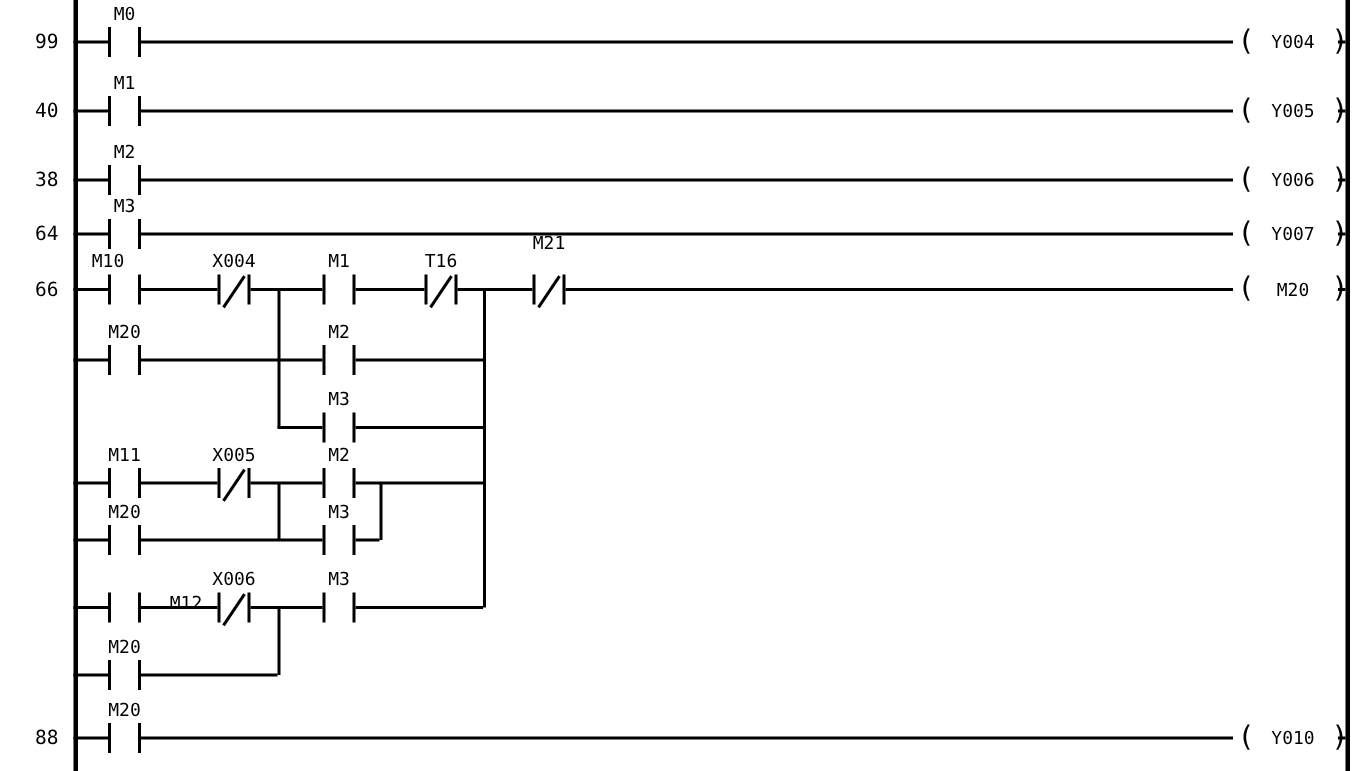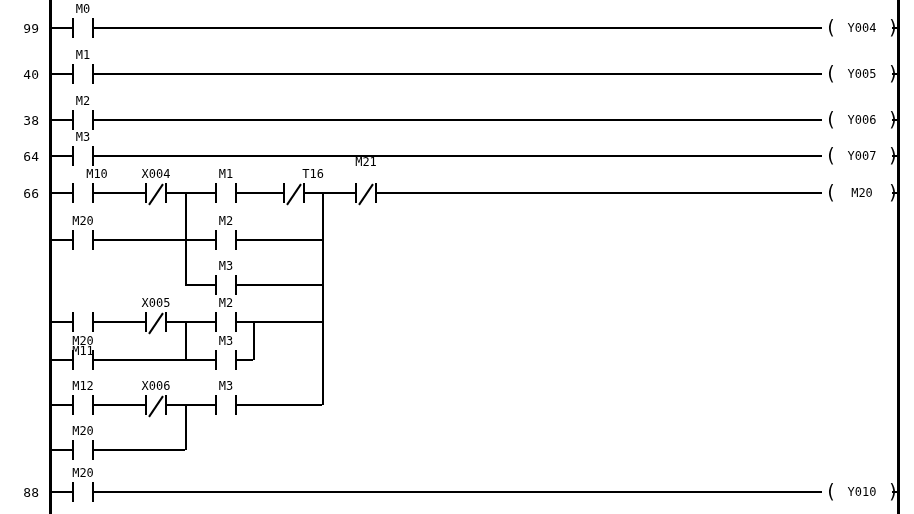--- a/index.html
+++ b/index.html
@@ -164,41 +164,41 @@
         <div class="coil-label">Y007</div>
         <div class="paren r">)</div>
       </div>
       <div class="hwire" style="left:892px;top:155px;width:5px;"></div>
       <div class="step-num" style="left:7px;top:187px;">66</div>
       <div class="hwire" style="left:49px;top:192px;width:23px;"></div>
       <div class="contact" style="left:72px;top:183px;">
         <div class="bar left"></div>
         <div class="bar right"></div>
       </div>
-      <div class="contact-label" style="left:67px;top:168px;width:60px;">M10</div>
+      <div class="contact-label" style="left:42px;top:168px;width:60px;">M10</div>
       <div class="hwire" style="left:94px;top:192px;width:51px;"></div>
       <div class="contact" style="left:145px;top:183px;">
         <div class="bar left"></div>
         <div class="bar right"></div>
         <div class="slash"></div>
       </div>
       <div class="contact-label" style="left:126px;top:168px;width:60px;">X004</div>
       <div class="hwire" style="left:167px;top:192px;width:48px;"></div>
       <div class="contact" style="left:215px;top:183px;">
         <div class="bar left"></div>
         <div class="bar right"></div>
       </div>
       <div class="contact-label" style="left:196px;top:168px;width:60px;">M1</div>
       <div class="hwire" style="left:237px;top:192px;width:46px;"></div>
       <div class="contact" style="left:283px;top:183px;">
         <div class="bar left"></div>
         <div class="bar right"></div>
         <div class="slash"></div>
       </div>
-      <div class="contact-label" style="left:264px;top:168px;width:60px;text-align:right;">T16</div>
+      <div class="contact-label" style="left:264px;top:168px;width:60px;">T16</div>
       <div class="hwire" style="left:305px;top:192px;width:50px;"></div>
       <div class="contact" style="left:355px;top:183px;">
         <div class="bar left"></div>
         <div class="bar right"></div>
         <div class="slash"></div>
       </div>
       <div class="contact-label" style="left:336px;top:156px;width:60px;">M21</div>
       <div class="hwire" style="left:377px;top:192px;width:445px;"></div>
       <div class="coil" style="left:825px;top:182px;width:74px;">
         <div class="paren l">(</div>
@@ -238,21 +238,21 @@
         <div class="bar left"></div>
         <div class="bar right"></div>
       </div>
       <div class="contact-label" style="left:196px;top:260px;width:60px;">M3</div>
       <div class="hwire" style="left:237px;top:284px;width:85px;"></div>
       <div class="hwire" style="left:49px;top:321px;width:23px;"></div>
       <div class="contact" style="left:72px;top:312px;">
         <div class="bar left"></div>
         <div class="bar right"></div>
       </div>
-      <div class="contact-label" style="left:53px;top:297px;width:60px;margin-top:48px;">M11</div>
+      <div class="contact-label" style="left:53px;top:297px;width:60px;">M11</div>
       <div class="hwire" style="left:94px;top:321px;width:51px;"></div>
       <div class="contact" style="left:145px;top:312px;">
         <div class="bar left"></div>
         <div class="bar right"></div>
         <div class="slash"></div>
       </div>
       <div class="contact-label" style="left:126px;top:297px;width:60px;">X005</div>
       <div class="hwire" style="left:167px;top:321px;width:48px;"></div>
       <div class="contact" style="left:215px;top:312px;">
         <div class="bar left"></div>
@@ -271,21 +271,21 @@
         <div class="bar left"></div>
         <div class="bar right"></div>
       </div>
       <div class="contact-label" style="left:196px;top:335px;width:60px;">M3</div>
       <div class="hwire" style="left:237px;top:359px;width:16px;"></div>
       <div class="hwire" style="left:49px;top:404px;width:23px;"></div>
       <div class="contact" style="left:72px;top:395px;">
         <div class="bar left"></div>
         <div class="bar right"></div>
       </div>
-      <div class="contact-label" style="left:53px;top:380px;width:60px;">M12</div>
+      <div class="contact-label" style="left:53px;top:396px;width:60px;padding-left:41px;">M12</div>
       <div class="hwire" style="left:94px;top:404px;width:51px;"></div>
       <div class="contact" style="left:145px;top:395px;">
         <div class="bar left"></div>
         <div class="bar right"></div>
         <div class="slash"></div>
       </div>
       <div class="contact-label" style="left:126px;top:380px;width:60px;">X006</div>
       <div class="hwire" style="left:167px;top:404px;width:48px;"></div>
       <div class="contact" style="left:215px;top:395px;">
         <div class="bar left"></div>

